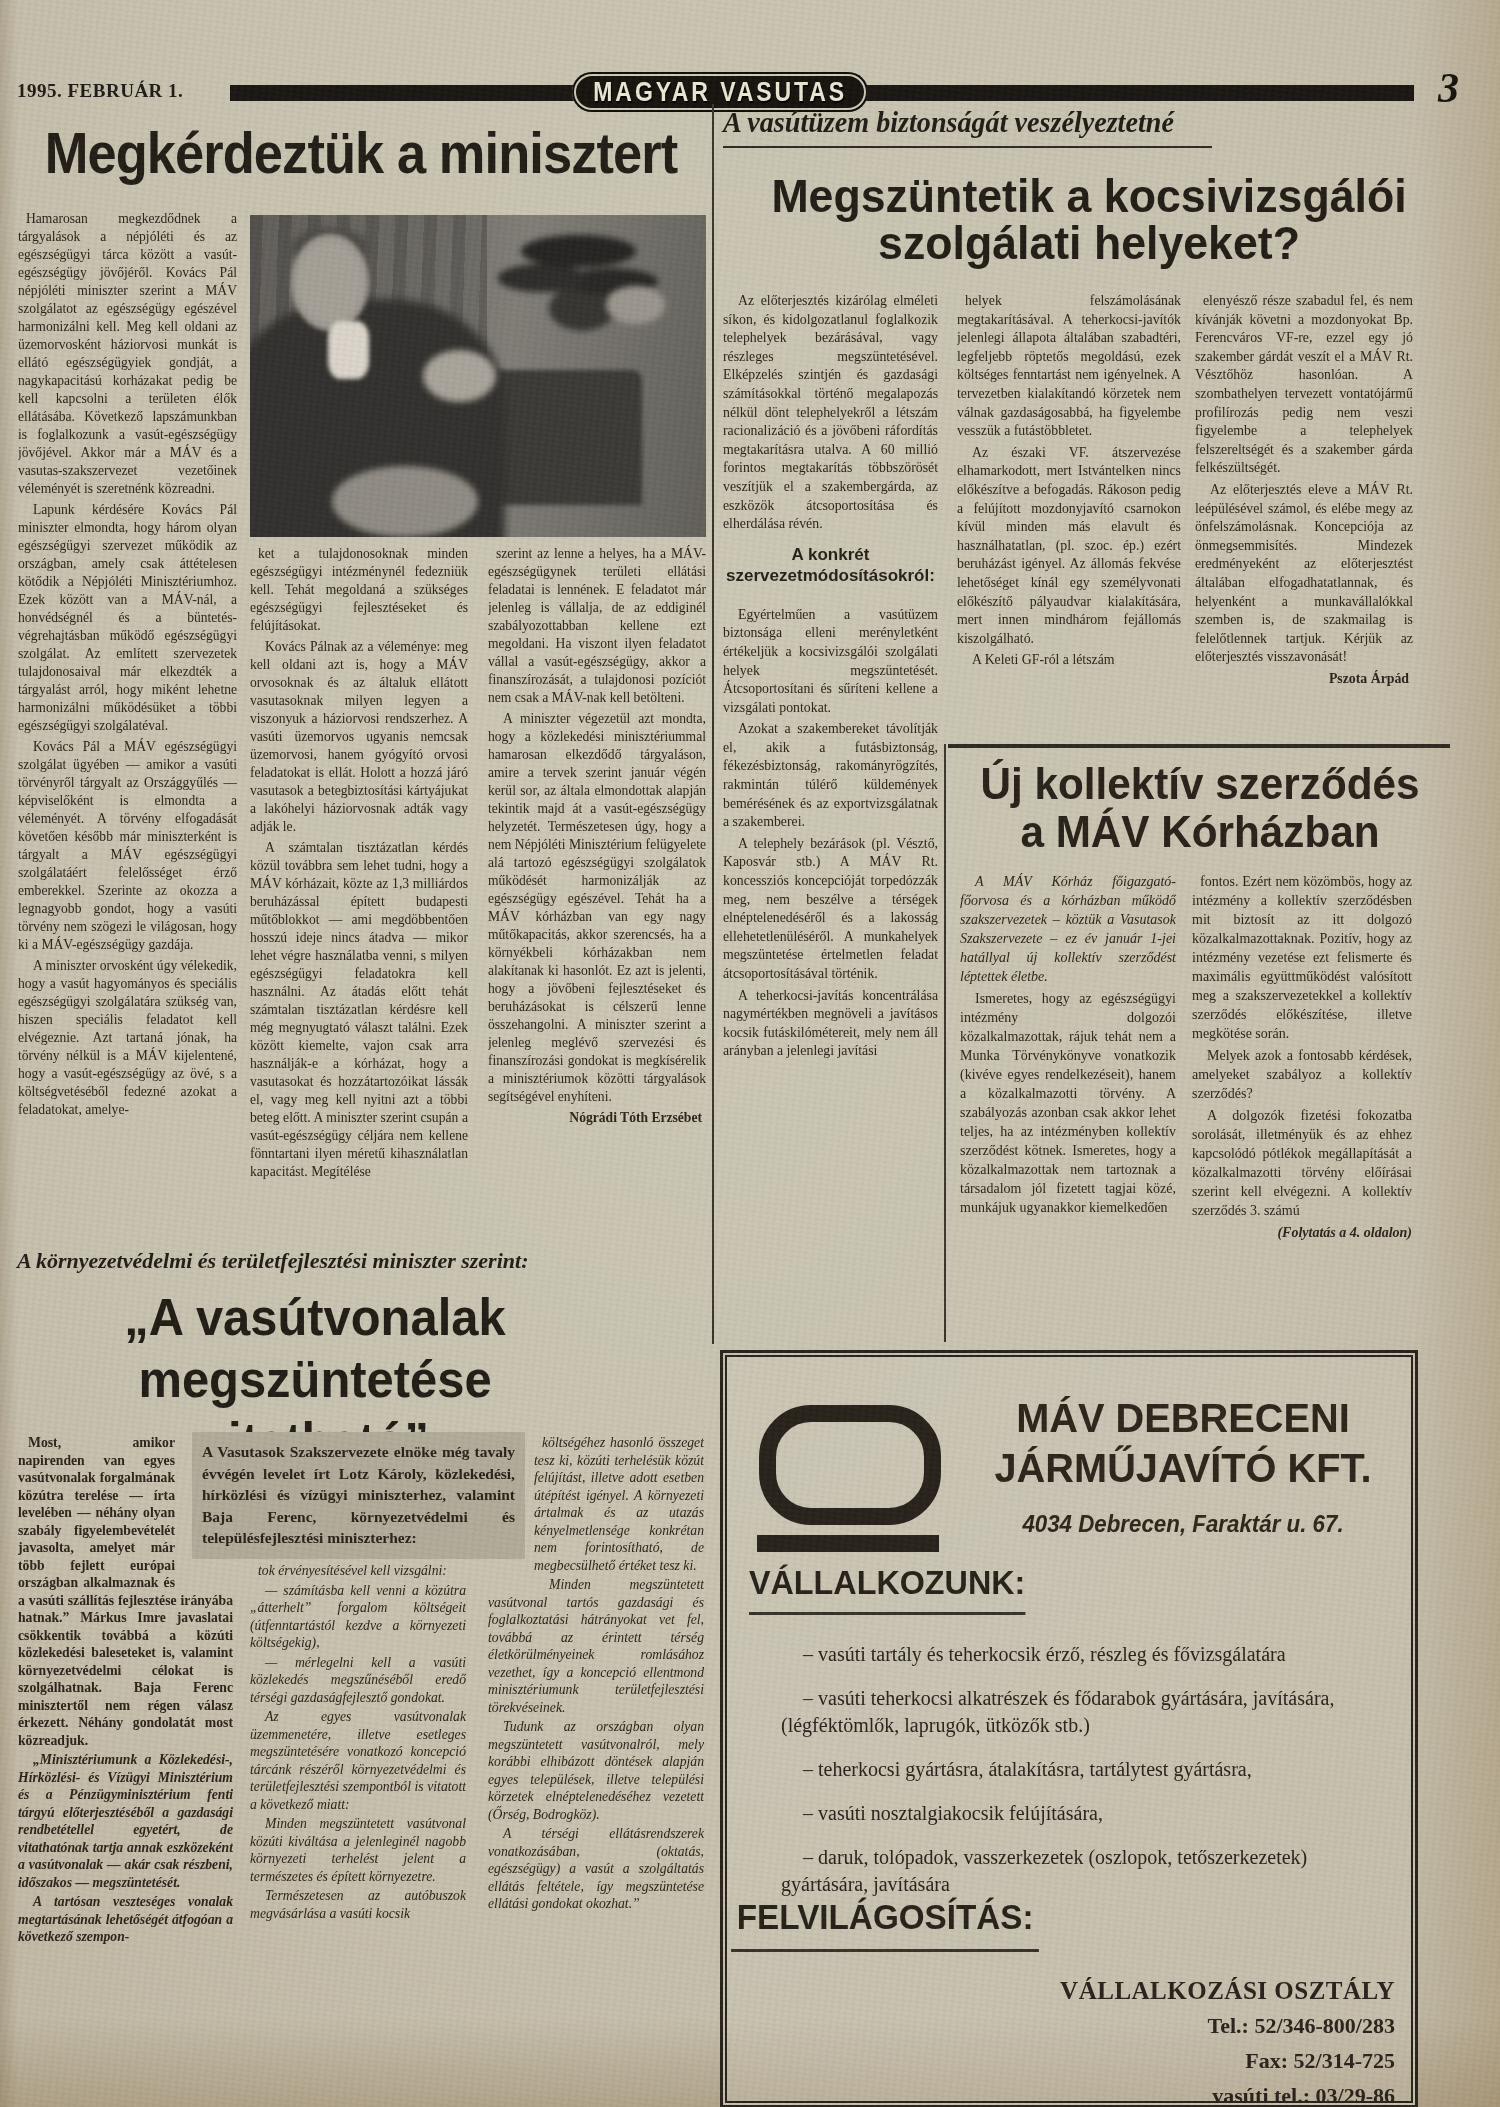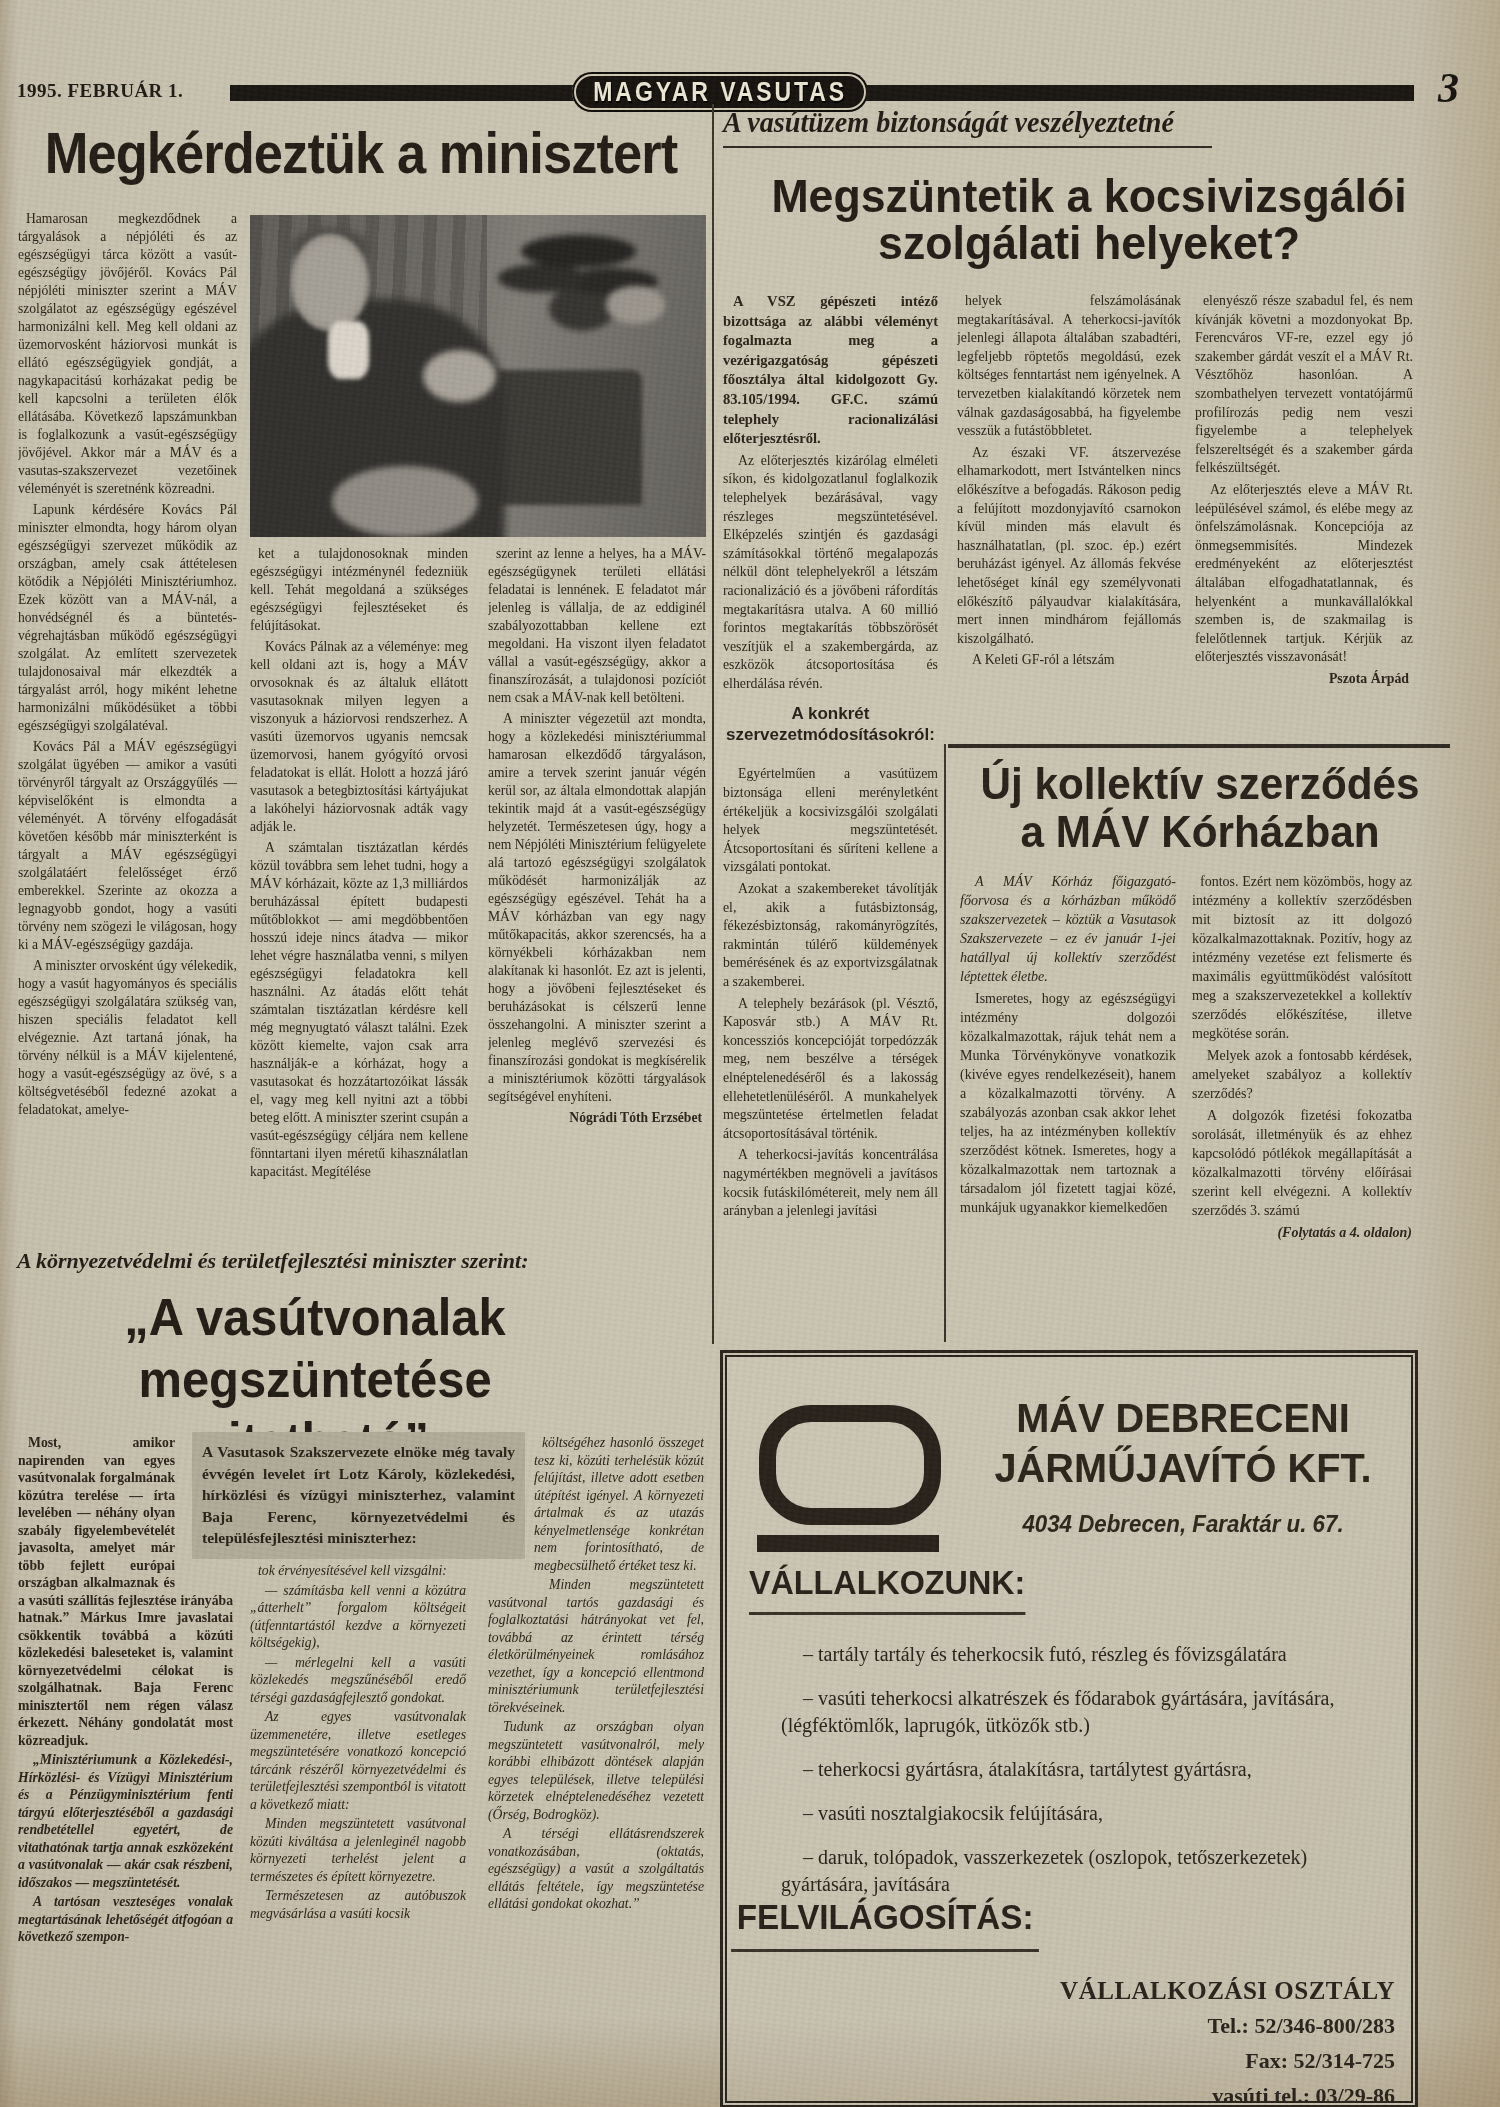--- a/index.html
+++ b/index.html
@@ -153,21 +153,20 @@
     </div>
 
   <p class="kick-insp">A vasútüzem biztonságát veszélyeztetné</p>
   <div class="hrule kick-rule"></div>
   <h2 class="h-insp">
     <span>Megszüntetik a kocsivizsgálói</span><br>
     <span>szolgálati helyeket?</span>
   </h2>
 
   <div class="col insp-col" style="left:723px;top:292px;width:215px;height:1048px;">
-      <p class="bold">A VSZ gépészeti intéző bizottsága az alábbi véleményt fogalmazta meg a vezérigazgatóság gépészeti főosztálya által kidolgozott Gy. 83.105/1994. GF.C. számú telephely racionalizálási előterjesztésről.</p>
       <p>Az előterjesztés kizárólag elméleti síkon, és kidolgozatlanul foglalkozik telephelyek bezárásával, vagy részleges megszüntetésével. Elképzelés szintjén és gazdasági számításokkal történő megalapozás nélkül dönt telephelyekről a létszám racionalizáció és a jövőbeni ráfordítás megtakarításra utalva. A 60 millió forintos megtakarítás többszörösét veszítjük el a szakembergárda, az eszközök átcsoportosítása és elherdálása révén.</p>
       <p class="subhead">A konkrét szervezetmódosításokról:</p>
       <p>Egyértelműen a vasútüzem biztonsága elleni merényletként értékeljük a kocsivizsgálói szolgálati helyek megszüntetését. Átcsoportosítani és sűríteni kellene a vizsgálati pontokat.</p>
       <p>Azokat a szakembereket távolítják el, akik a futásbiztonság, fékezésbiztonság, rakományrögzítés, rakmintán túlérő küldemények bemérésének és az exportvizsgálatnak a szakemberei.</p>
       <p>A telephely bezárások (pl. Vésztő, Kaposvár stb.) A MÁV Rt. koncessziós koncepcióját torpedózzák meg, nem beszélve a térségek elnéptelenedéséről és a lakosság ellehetetlenüléséről. A munkahelyek megszüntetése értelmetlen feladat átcsoportosításával történik.</p>
       <p>A teherkocsi-javítás koncentrálása nagymértékben megnöveli a javításos kocsik futáskilómétereit, mely nem áll arányban a jelenlegi javítási</p>
     </div>
   <div class="col insp-col" style="left:957px;top:292px;width:224px;height:448px;">
       <p class="lead">helyek felszámolásának megtakarításával. A teherkocsi-javítók jelenlegi állapota általában szabadtéri, legfeljebb röptetős megoldású, ezek költséges fenntartást nem igényelnek. A tervezetben kialakítandó körzetek nem válnak gazdaságosabbá, ha figyelembe vesszük a futástöbbletet.</p>
       <p>Az északi VF. átszervezése elhamarkodott, mert Istvántelken nincs előkészítve a befogadás. Rákoson pedig a felújított mozdonyjavító csarnokon kívül minden más elavult és használhatatlan, (pl. szoc. ép.) ezért beruházást igényel. Az állomás fekvése lehetőséget kínál egy személyvonati előkészítő pályaudvar kialakítására, mert innen mindhárom fejállomás kiszolgálható.</p>
@@ -199,21 +198,21 @@
   <div class="ad">
     <div class="mav-ring"></div>
     <div class="mav-bar"></div>
     <h2 class="ad-title">
       <span>MÁV DEBRECENI</span><br>
       <span>JÁRMŰJAVÍTÓ KFT.</span>
     </h2>
     <div class="ad-addr">4034 Debrecen, Faraktár u. 67.</div>
     <h3 class="ad-sec1">VÁLLALKOZUNK:</h3>
     <div class="ad-items">
-        <p>– tartály tartály és teherkocsik futó, részleg és fővizsgálatára</p>
+        <p>– vasúti tartály és teherkocsik érző, részleg és fővizsgálatára</p>
         <p>– vasúti teherkocsi alkatrészek és fődarabok gyártására, javítására, (légféktömlők, laprugók, ütközők stb.)</p>
         <p>– teherkocsi gyártásra, átalakításra, tartálytest gyártásra,</p>
         <p>– vasúti nosztalgiakocsik felújítására,</p>
         <p>– daruk, tolópadok, vasszerkezetek (oszlopok, tetőszerkezetek) gyártására, javítására</p>
       </div>
     <h3 class="ad-sec2">
       <span>FELVILÁGOSÍTÁS:</span>
     </h3>
     <div class="ad-contact">
       <div class="dept">VÁLLALKOZÁSI OSZTÁLY</div>

